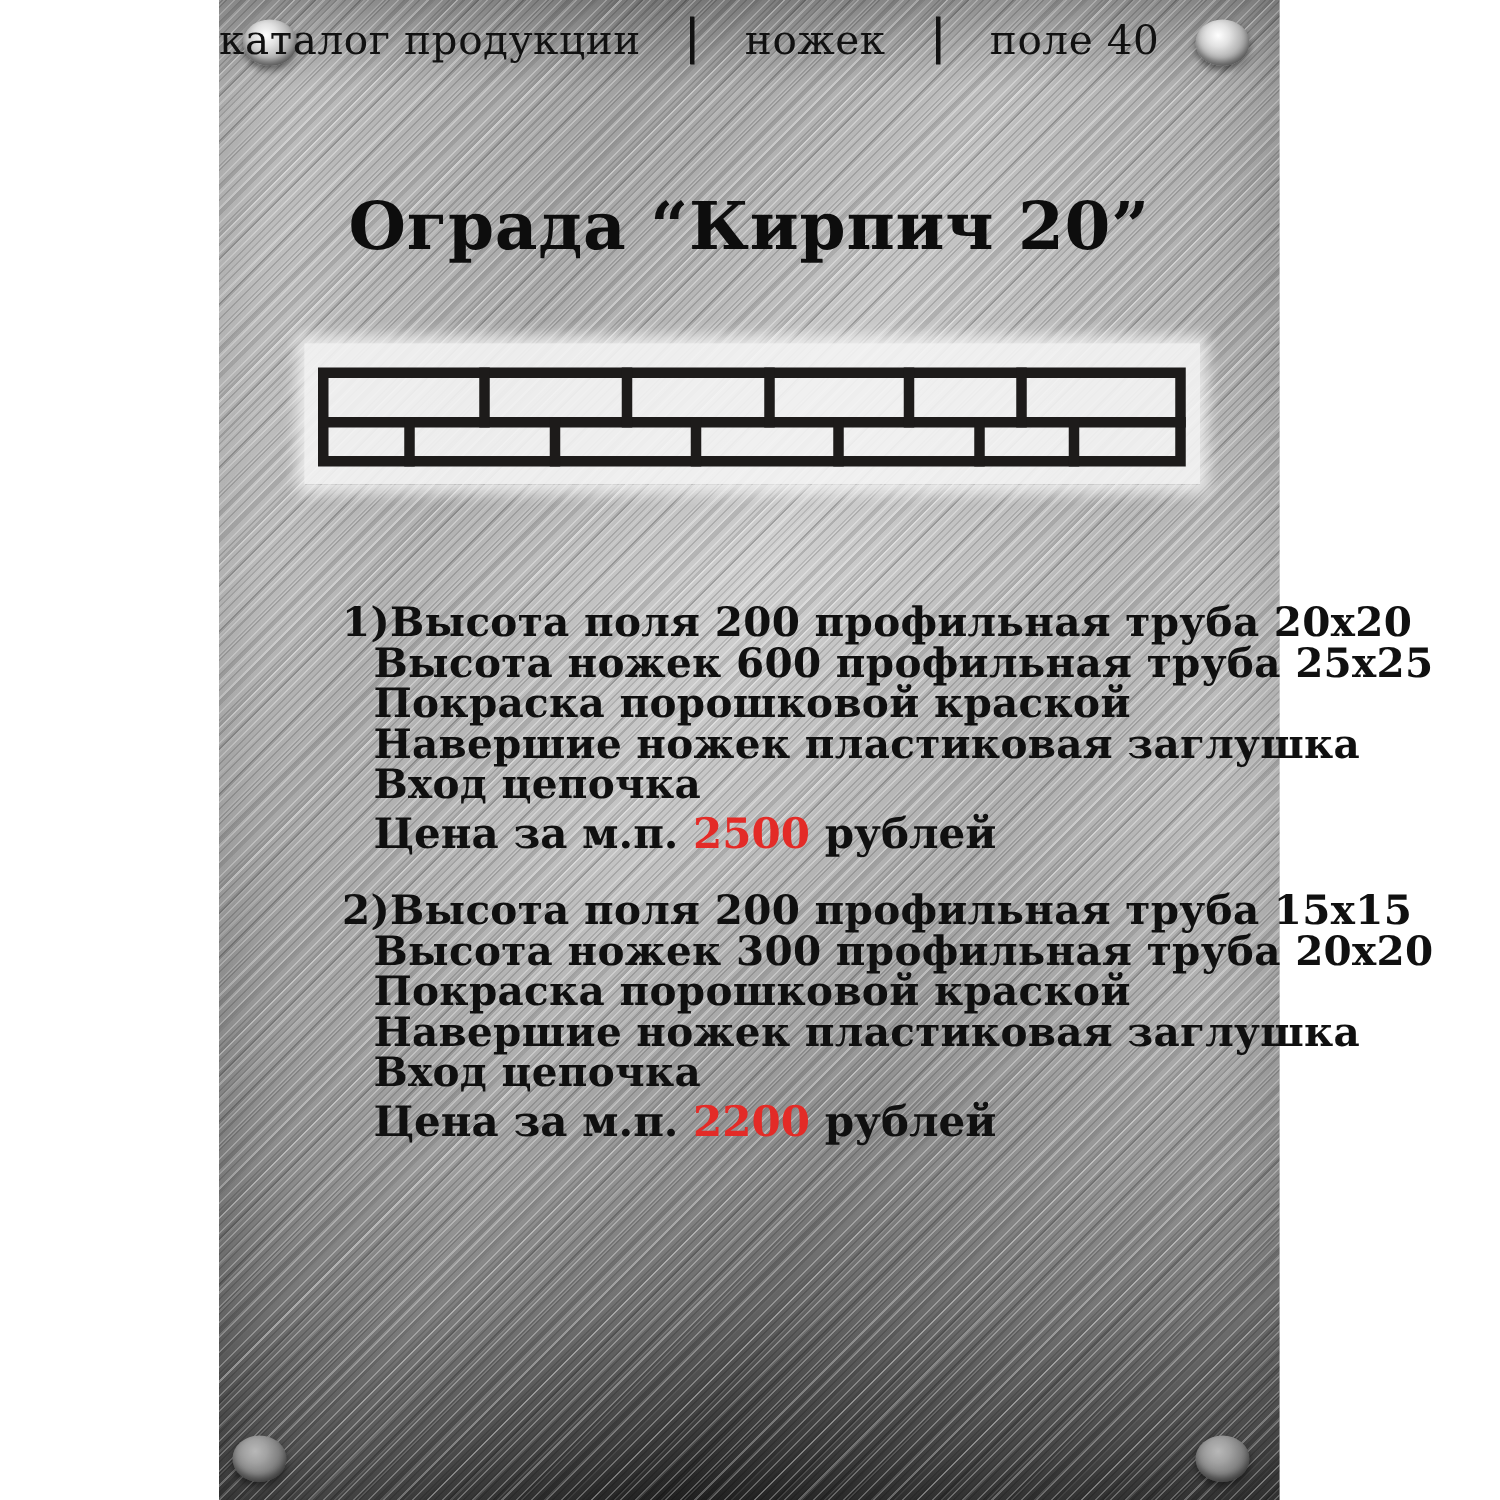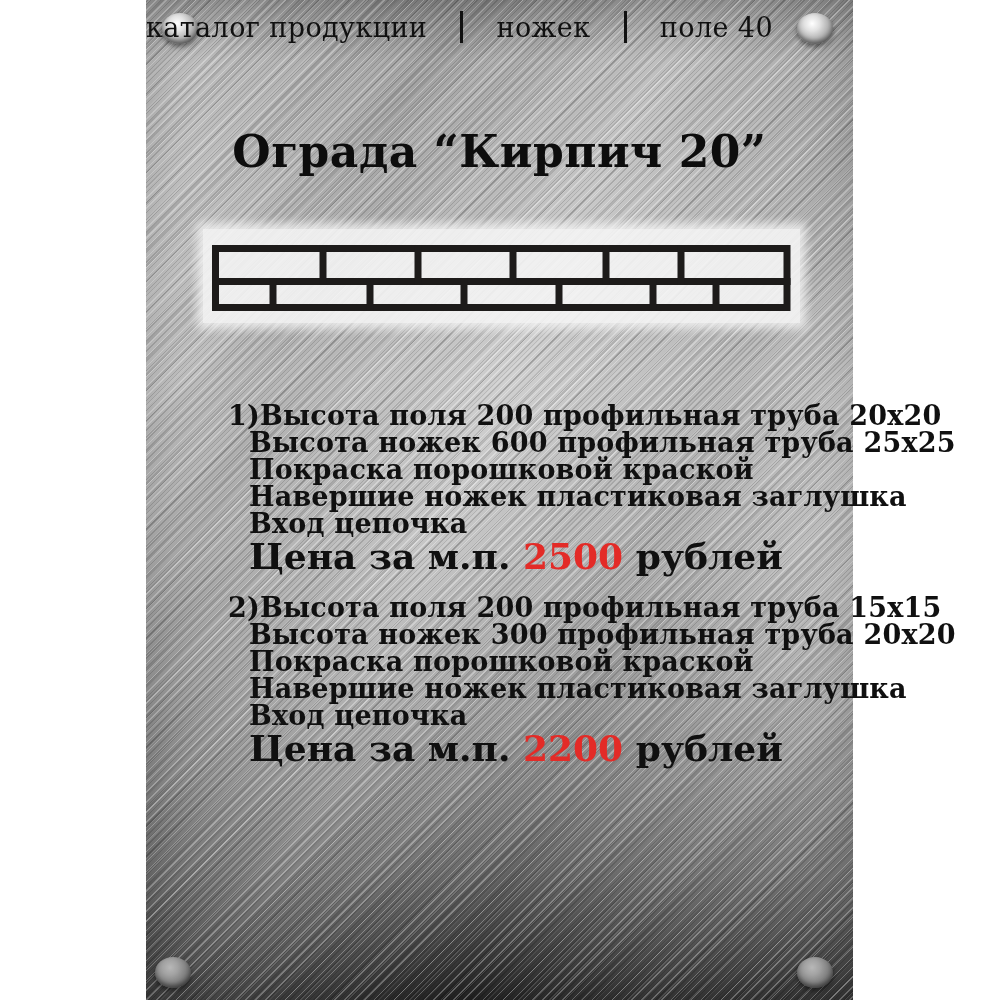--- a/index.html
+++ b/index.html
@@ -59,21 +59,21 @@
     box-shadow:0 0 9px 6px rgba(244,244,244,.80);
   }
   .figure-panel svg{display:block;width:597px;height:94px;}
   .fence-line{stroke:#1d1b1a;stroke-width:7;fill:none;stroke-linecap:square;}
   
   .product{
     position:absolute;left:82px;width:600px;color:#101010;font-weight:bold;
   }
   .spec{font-size:27px;line-height:27px;letter-spacing:.2px;white-space:nowrap;}
   .indent{padding-left:21px;}
-  .price{font-size:36px;line-height:36px;margin-top:1px;white-space:nowrap;}
+  .price{font-size:28px;line-height:36px;margin-top:1px;white-space:nowrap;}
   .price-value{color:#e32b27;}
 </style>
 </head>
 <body>
 
 <div class="page">
   <div class="plate">
 
     <div class="rivet" style="left:16px;top:13px;"></div>
     <div class="rivet" style="left:651px;top:13px;"></div>

